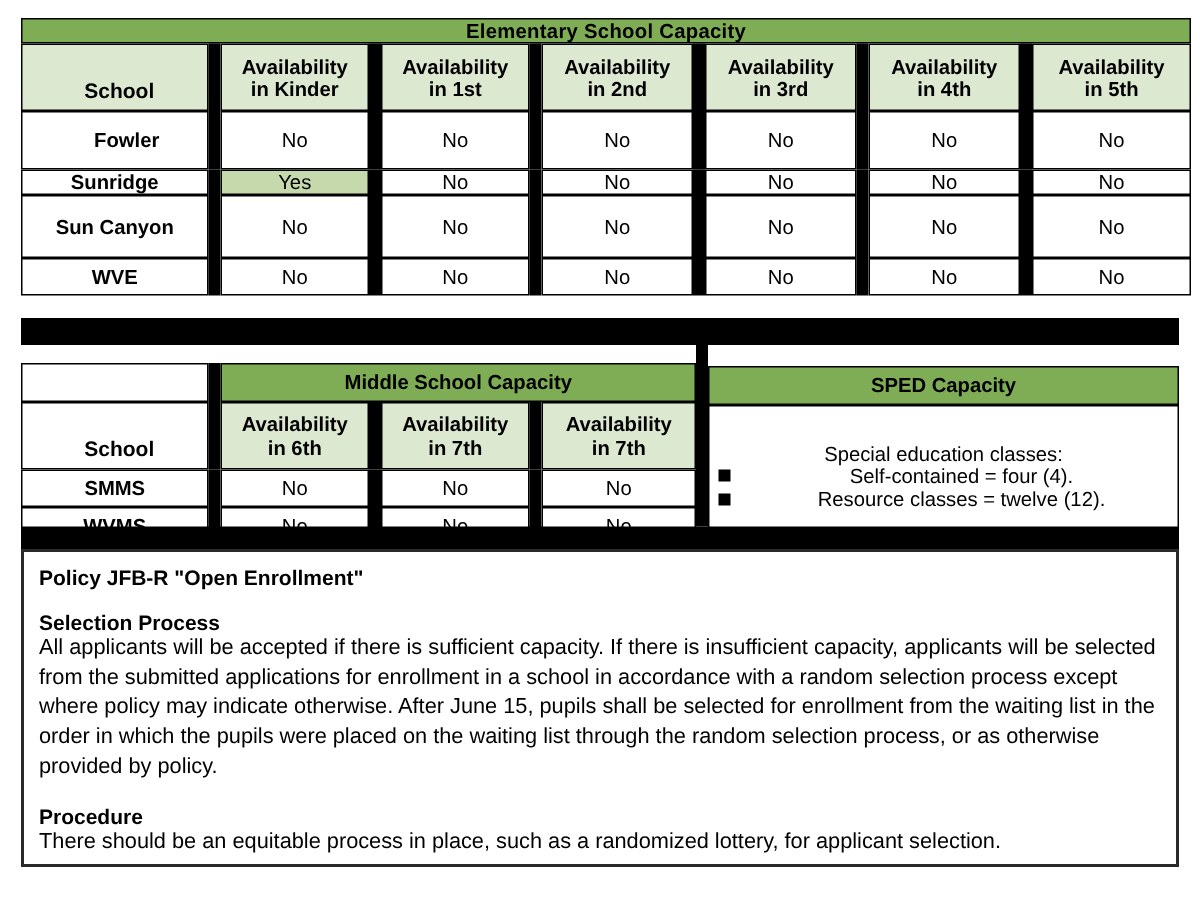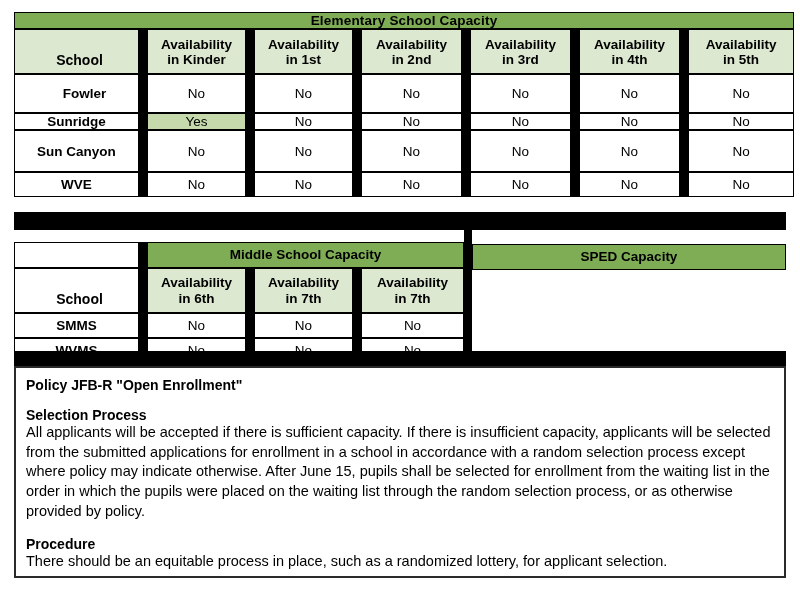--- a/index.html
+++ b/index.html
@@ -292,20 +292,35 @@
   <div class="hband" style="left:464px; top:230px; width:8px; height:121px;"></div>
 
   <table class="tbl" id="sped-table" style="left:472px; top:244px; width:314px;">
     <colgroup>
         <col style="width:314px">
       </colgroup>
     <tbody>
       <tr>
         <td class="banner banner-md" style="height:26px;">SPED Capacity</td>
       </tr>
+      <tr>
+        <td class="sped-body" style="height:95px;">
+          <div>Special education classes:</div>
+          <ul>
+            <li>
+              <span class="bul"></span>
+              <span>Self-contained = four (4).</span>
+            </li>
+            <li>
+              <span class="bul"></span>
+              <span>Resource classes = twelve (12).</span>
+            </li>
+          </ul>
+        </td>
+      </tr>
     </tbody>
   </table>
 
   <div class="hband" style="left:14px; top:351px; width:772px; height:15px;"></div>
 
   <div class="policy-box">
     <div class="policy-title">Policy JFB-R  "Open Enrollment"</div>
     <div class="policy-head">Selection  Process</div>
     <p class="policy-para">All applicants will be accepted if there is sufficient capacity.  If there is insufficient capacity, applicants will be selected from the submitted applications for enrollment in a school in accordance with a random selection process except where policy may indicate otherwise.  After June 15, pupils shall be selected for enrollment from the waiting list in the order in which the pupils were placed on the waiting list through the random selection process, or as otherwise provided by policy.</p>
     <div class="policy-gap"></div>

